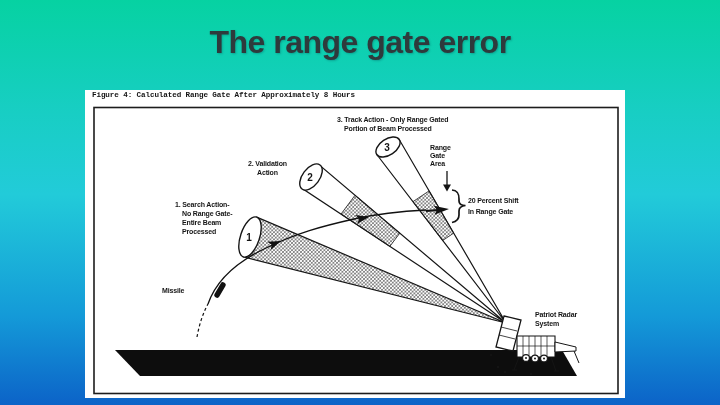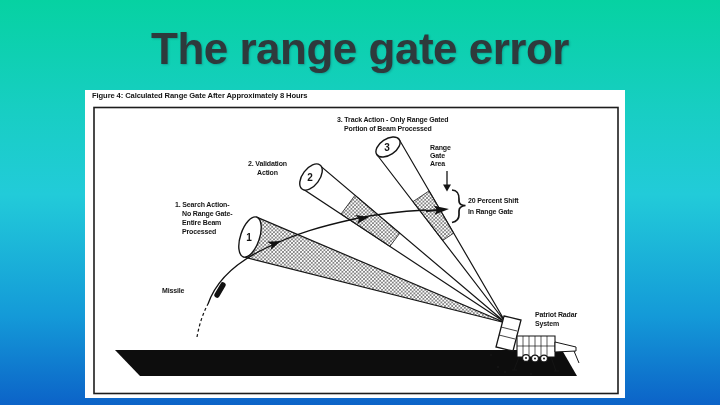--- a/index.html
+++ b/index.html
@@ -6,33 +6,33 @@
   .slide{
     position:relative;
     width:720px;height:405px;
     overflow:hidden;
     background:linear-gradient(180deg,#06d2a2 0%,#18cec4 28%,#22cbd9 48%,#149ad8 78%,#0c63c8 100%);
     font-family:"Liberation Sans",sans-serif;
   }
   .title{
     position:absolute;top:24px;left:0;width:100%;
     text-align:center;
-    font-size:44px;font-weight:bold;
+    font-size:32px;font-weight:bold;
     color:#2e3a3c;
     letter-spacing:-0.5px;
     text-shadow:1px 1px 2px rgba(0,40,60,0.25);
   }
   .figure-box{
     position:absolute;left:85px;top:90px;width:540px;height:308px;
     background:#ffffff;
   }
   .figure-caption{
     position:absolute;left:7px;top:1px;
     font-size:7.6px;font-weight:bold;color:#151515;
-    letter-spacing:-0.1px;white-space:nowrap;
+    letter-spacing:-0.1px;white-space:nowrap;font-family:Liberation Mono, monospace;
   }
   .figure-svg{position:absolute;left:0;top:0;}
   svg text{font-family:"Liberation Sans",sans-serif;fill:#151515;}
   .lbl{font-size:7px;font-weight:bold;letter-spacing:-0.15px;}
   .num{font-size:10px;font-weight:bold;text-anchor:middle;}
 </style>
 </head>
 <body>
 
 <div class="slide">

